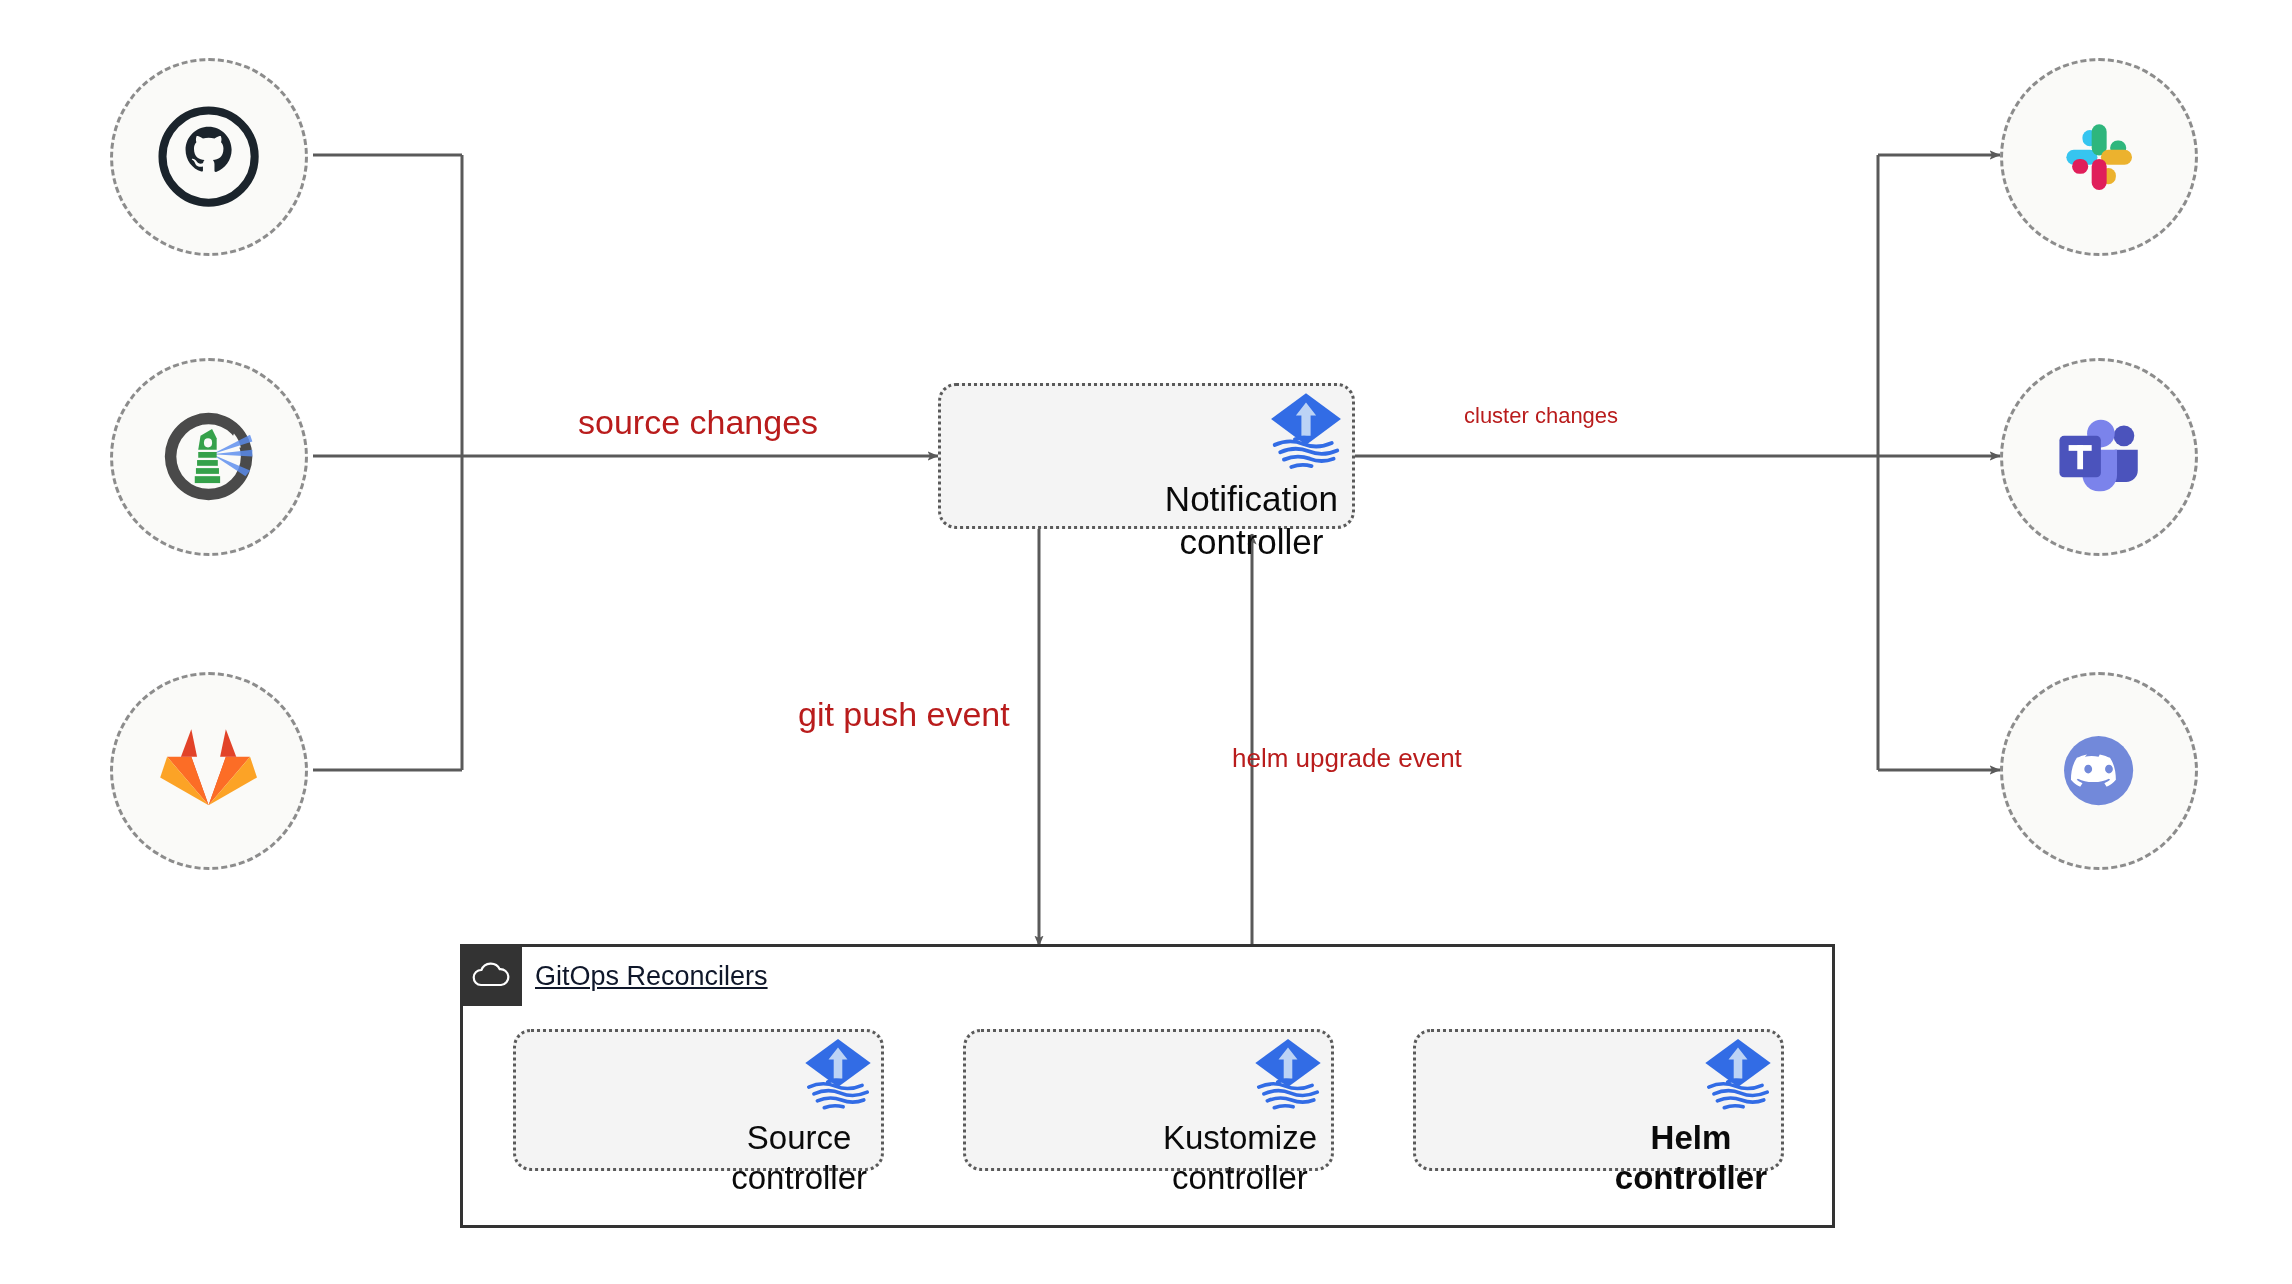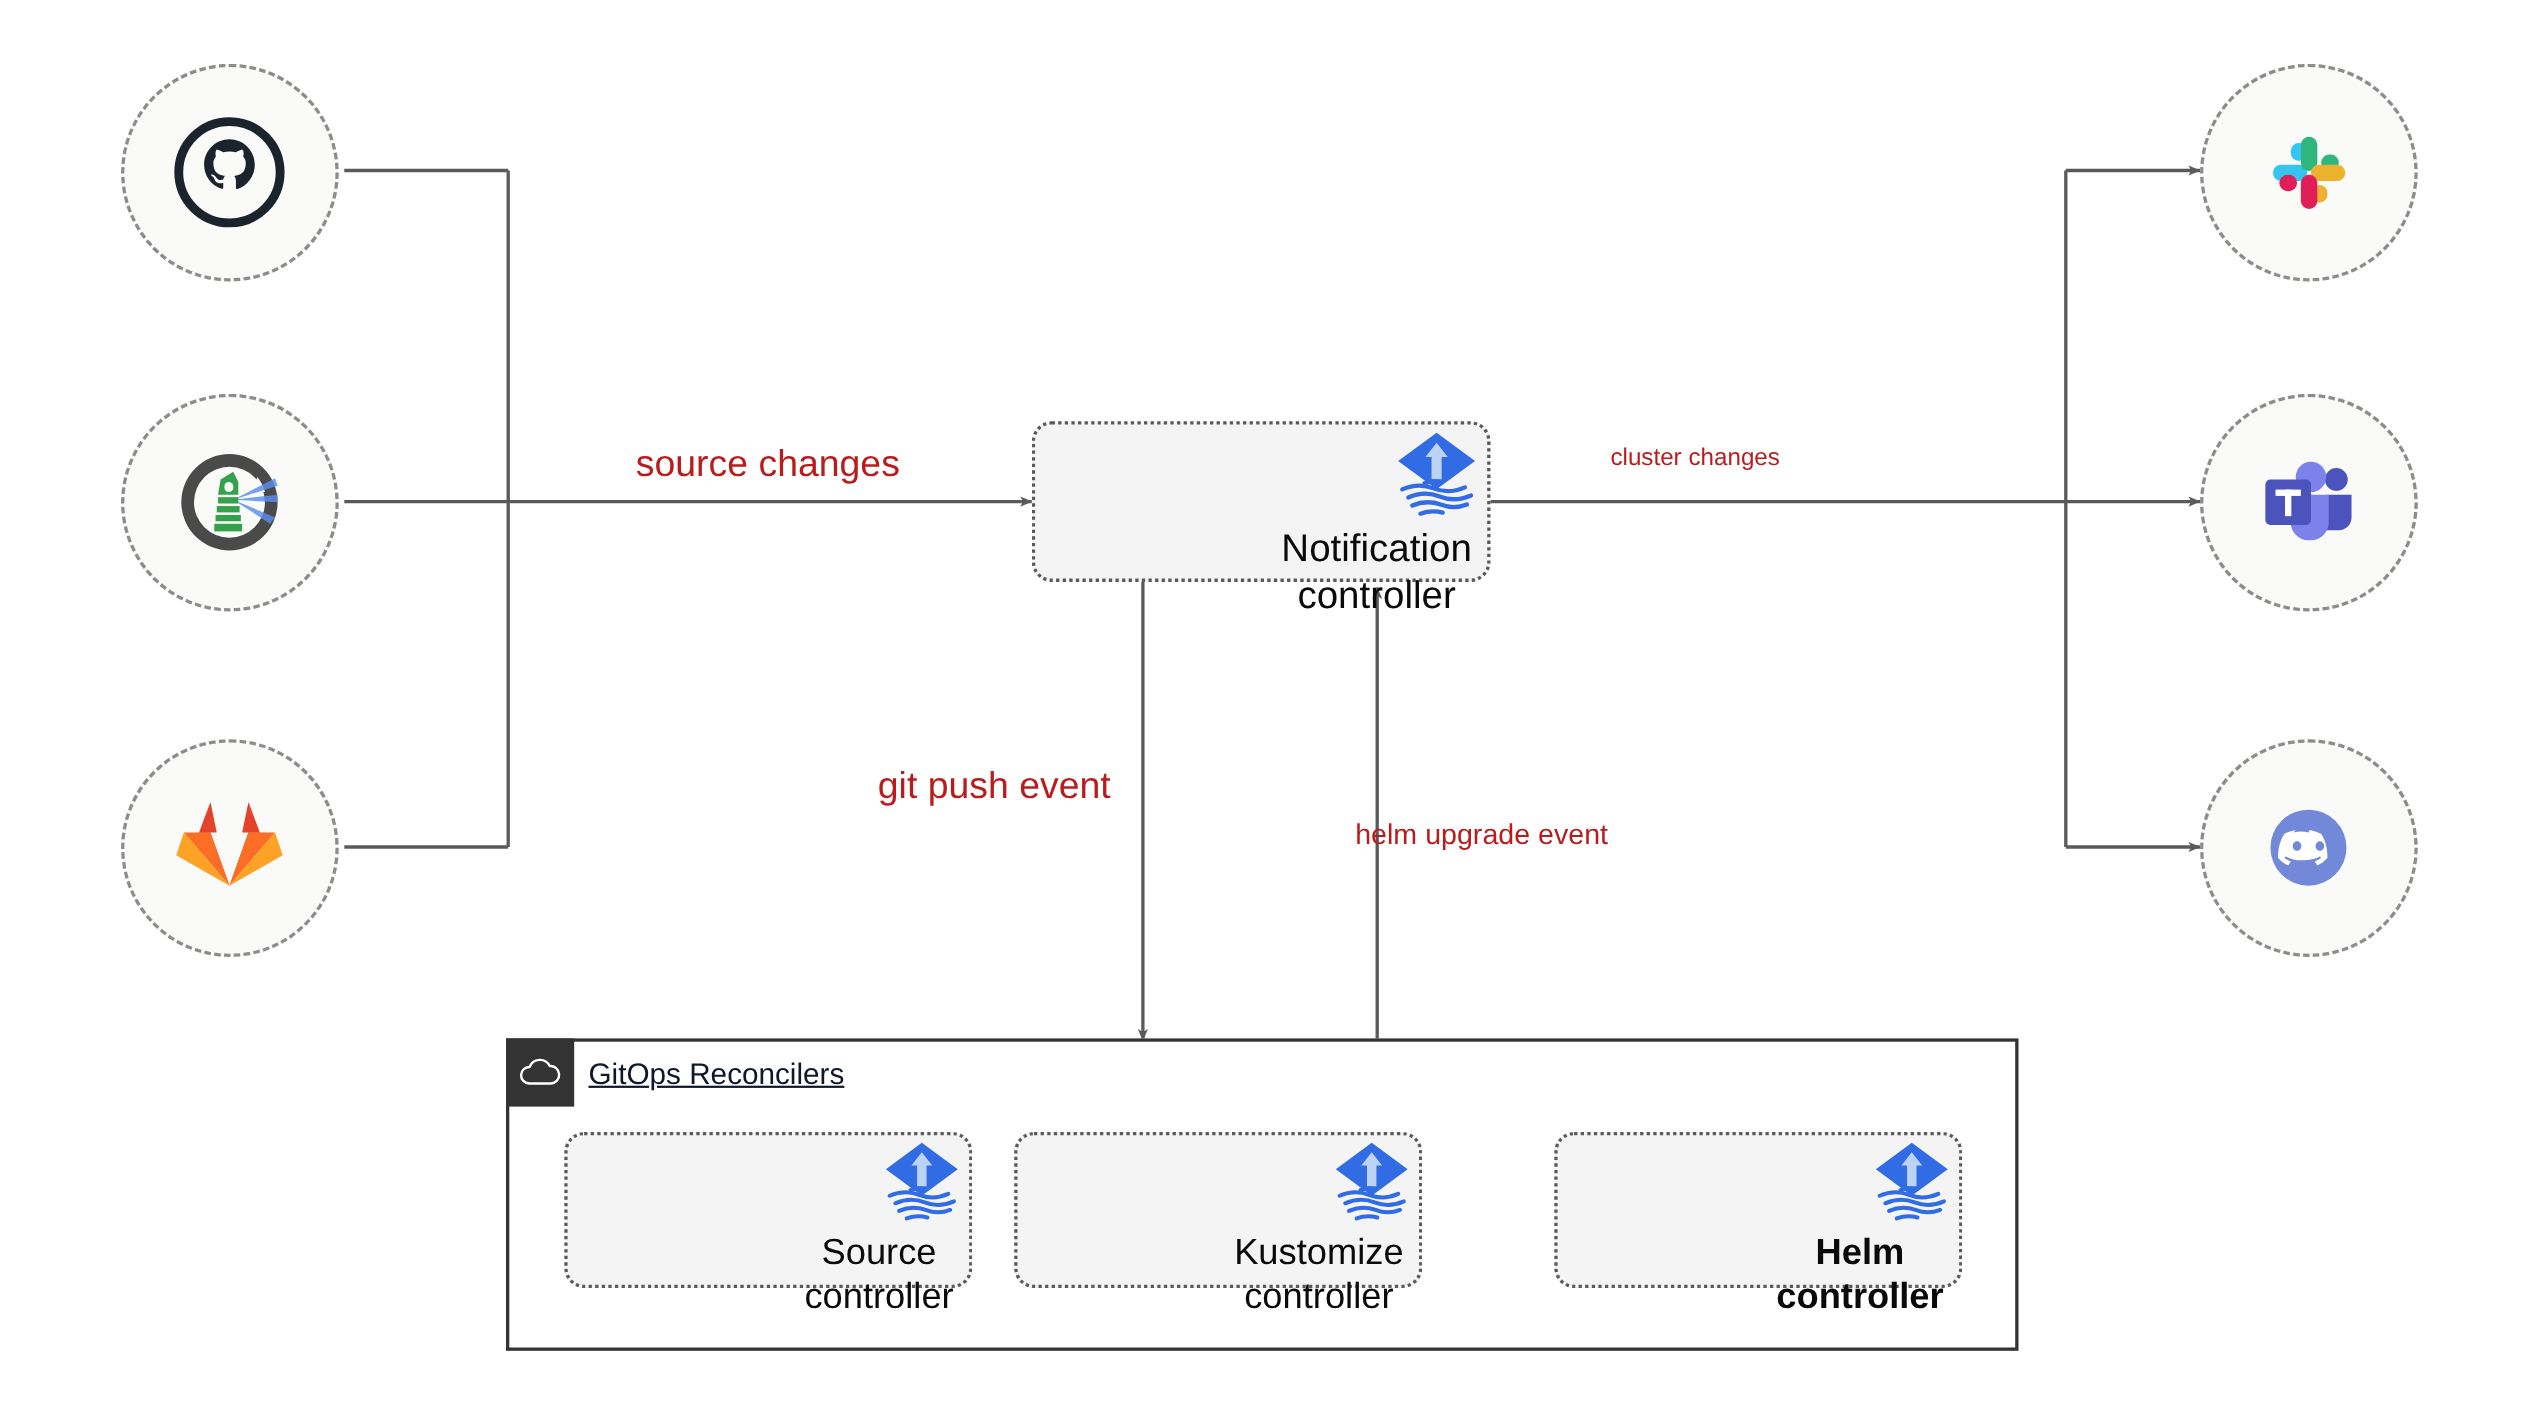--- a/index.html
+++ b/index.html
@@ -222,21 +222,21 @@
         <path d="M34 88 Q45 84 56 87"></path>
         <path d="M38 58 Q46 55 54 57"></path>
       </g>
     </svg>
     <div class="ctrl-label" style="font-size:33px;">
       <div>Source</div>
       <div>controller</div>
     </div>
   </div>
 
-  <div class="ctrl-box" style="left:922px; top:1029px; width:371px; height:142px;">
+  <div class="ctrl-box" style="left:963px; top:1029px; width:371px; height:142px;">
     <svg class="ctrl-logo" width="86" height="86" viewBox="0 0 100 100">
       <path d="M50 8 L88 36 L50 64 L12 36 Z" fill="#326ce5"></path>
       <path d="M50 18 L61 32 H55 V54 H45 V32 H39 Z" fill="#bcd3f5"></path>
       <g fill="none" stroke="#326ce5" stroke-width="4.2" stroke-linecap="round">
         <path d="M16 64 Q32 57 47 63 Q62 69 78 62"></path>
         <path d="M22 72 Q38 65 53 71 Q68 77 84 70"></path>
         <path d="M26 80 Q40 74 54 79 Q67 84 80 79"></path>
         <path d="M34 88 Q45 84 56 87"></path>
         <path d="M38 58 Q46 55 54 57"></path>
       </g>

